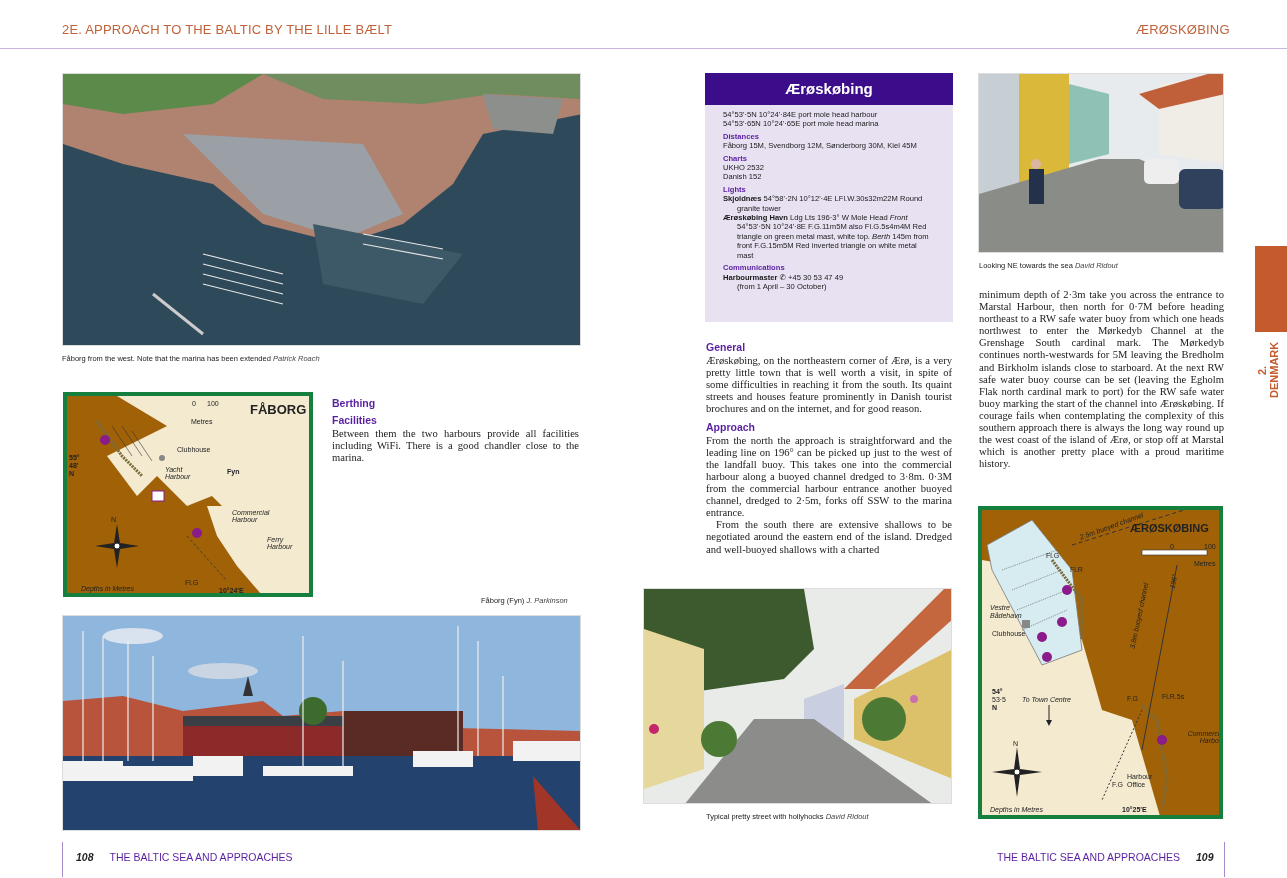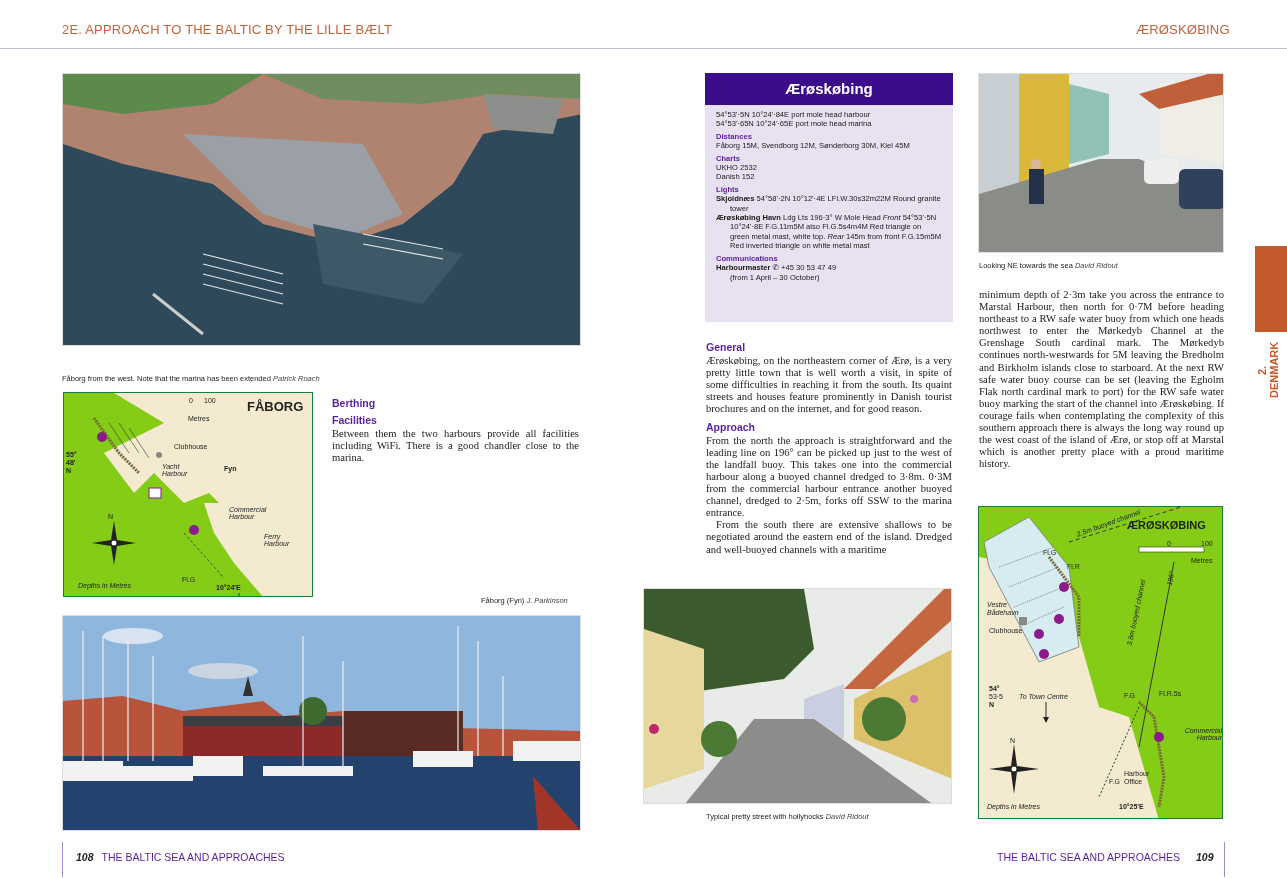--- a/index.html
+++ b/index.html
@@ -9,29 +9,29 @@
 .rule-top{top:48px;left:0;width:1287px;height:1px;background:#c9b6e0}
 .photo{overflow:hidden;border:1px solid #ddd}
 .caption{font-size:7.5px;color:#222}
 .caption i{font-style:italic;color:#444}
 .body-text{font-family:"Liberation Serif",serif;font-size:10.6px;line-height:12.1px;text-align:justify;color:#1a1a1a}
 .body-text p{margin:0}
 .body-text .indent{text-indent:10px}
 .section-h{font-family:"Liberation Sans",sans-serif;font-weight:bold;color:#5a1fa0;font-size:10.5px;margin:5px 0 2px}
 .infobox{left:705px;top:73px;width:248px;height:249px;background:#e8e1f2}
 .infobox-title{background:#3c0d8a;color:#fff;font-weight:bold;font-size:15px;text-align:center;height:32px;line-height:32px}
-.infobox-body{padding:5px 11px;font-size:7.6px;line-height:9.4px;color:#1a1a1a}
+.infobox-body{padding:5px 18px;font-size:7.6px;line-height:9.4px;color:#1a1a1a}
 .infobox-body .lbl{color:#5a1fa0;font-weight:bold;margin-top:3px}
 .infobox-body .hang{padding-left:14px;text-indent:-14px}
 .side-tab{left:1255px;top:246px;width:32px;height:86px;background:#c55a2c}
 .side-label{left:1256px;top:340px;width:30px;height:60px;color:#c55a2c;font-weight:bold;font-size:11px;writing-mode:vertical-rl;transform:rotate(180deg);text-align:center}
 .footer{top:851px;font-size:10.5px;color:#5a1fa0}
-.footer b{font-style:italic;color:#222;margin-right:8px}
+.footer b{font-style:italic;color:#222;margin-right:16px}
 .footer-rule{width:1px;background:#a58cc9;top:842px;height:35px}
-.chart-map{border:1px solid #15803d;background:#84cc16;overflow:hidden}
+.chart-map{border:4px solid #15803d;background:#a16207;overflow:hidden}
 .maplabel{position:absolute;font-size:7px;color:#222}
 </style>
 </head>
 <body>
 
 <div class="abs running-head" style="left:62px">2E. APPROACH TO THE BALTIC BY THE LILLE BÆLT</div>
 <div class="abs running-head" style="left:1136px">ÆRØSKØBING</div>
 <div class="abs rule-top"></div>
 
 <div class="abs side-tab"></div>
@@ -50,21 +50,21 @@
         <line x1="140" y1="190" x2="220" y2="210"></line>
       <line x1="140" y1="200" x2="220" y2="220"></line>
         <line x1="140" y1="210" x2="220" y2="230"></line>
       <line x1="300" y1="160" x2="380" y2="175"></line>
         <line x1="300" y1="170" x2="380" y2="185"></line>
     </g>
     <path d="M420 20 L500 25 L490 60 L430 55Z" fill="#8d8f8c"></path>
     <line x1="90" y1="220" x2="140" y2="260" stroke="#ccc" stroke-width="3"></line>
   </svg>
 </div>
-<div class="abs caption" style="left:62px;top:374px"><span>Fåborg from the west. Note that the marina has been extended</span> <i>Patrick Roach</i></div>
+<div class="abs caption" style="left:62px;top:354px"><span>Fåborg from the west. Note that the marina has been extended</span> <i>Patrick Roach</i></div>
 
 <div class="abs chart-map" style="left:63px;top:392px;width:250px;height:205px">
   <svg width="250" height="205" viewBox="0 0 250 205" style="position:absolute;left:0;top:0">
     <path d="M50 0 L250 0 L250 150 L210 140 L170 125 L145 100 L120 110 L90 80 L70 100 L40 60 L80 40 L100 30Z" fill="#f3ead0"></path>
     <path d="M140 110 L250 110 L250 205 L200 205 L170 170 L150 140Z" fill="#f3ead0"></path>
     <path d="M30 25 L55 60 L75 80" stroke="#7a6a3a" stroke-width="3" fill="none" stroke-dasharray="2 1"></path>
     <g stroke="#333" stroke-width=".6">
         <line x1="45" y1="30" x2="65" y2="60"></line>
         <line x1="55" y1="30" x2="75" y2="60"></line>
         <line x1="65" y1="35" x2="85" y2="65"></line>
@@ -151,33 +151,33 @@
   <div class="infobox-body">
     <div>54°53'·5N 10°24'·84E port mole head harbour</div>
     <div>54°53'·65N 10°24'·65E port mole head marina</div>
     <div class="lbl">Distances</div>
     <div>Fåborg 15M, Svendborg 12M, Sønderborg 30M, Kiel 45M</div>
     <div class="lbl">Charts</div>
     <div>UKHO 2532</div>
     <div>Danish 152</div>
     <div class="lbl">Lights</div>
     <div class="hang"><b>Skjoldnæs</b><span> 54°58'·2N 10°12'·4E LFl.W.30s32m22M Round granite tower</span></div>
-    <div class="hang"><b>Ærøskøbing Havn</b><span> Ldg Lts 196·3° W Mole Head </span><i>Front</i><span> 54°53'·5N 10°24'·8E F.G.11m5M also Fl.G.5s4m4M Red triangle on green metal mast, white top. </span><i>Rear</i><span> 145m from front F.G.15m5M Red inverted triangle on white metal mast</span></div>
+    <div class="hang"><b>Ærøskøbing Havn</b><span> Ldg Lts 196·3° W Mole Head </span><i>Front</i><span> 54°53'·5N 10°24'·8E F.G.11m5M also Fl.G.5s4m4M Red triangle on green metal mast, white top. </span><i>Berth</i><span> 145m from front F.G.15m5M Red inverted triangle on white metal mast</span></div>
     <div class="lbl">Communications</div>
     <div><b>Harbourmaster</b><span> ✆ +45 30 53 47 49</span></div>
     <div style="padding-left:14px">(from 1 April – 30 October)</div>
   </div>
 </div>
 
 <div class="abs body-text" style="left:706px;top:336px;width:246px">
   <div class="section-h">General</div>
   <p>Ærøskøbing, on the northeastern corner of Ærø, is a very pretty little town that is well worth a visit, in spite of some difficulties in reaching it from the south. Its quaint streets and houses feature prominently in Danish tourist brochures and on the internet, and for good reason.</p>
   <div class="section-h">Approach</div>
   <p>From the north the approach is straightforward and the leading line on 196° can be picked up just to the west of the landfall buoy. This takes one into the commercial harbour along a buoyed channel dredged to 3·8m. 0·3M from the commercial harbour entrance another buoyed channel, dredged to 2·5m, forks off SSW to the marina entrance.</p>
-  <p class="indent">From the south there are extensive shallows to be negotiated around the eastern end of the island. Dredged and well-buoyed channels with a maritime</p>
+  <p class="indent">From the south there are extensive shallows to be negotiated around the eastern end of the island. Dredged and well-buoyed shallows with a charted</p>
 </div>
 
 <div class="abs photo" style="left:978px;top:73px;width:246px;height:180px">
   <svg width="246" height="180" viewBox="0 0 246 180">
     <rect width="246" height="180" fill="#e7ebee"></rect>
     <path d="M0 0 L90 0 L90 100 L0 120Z" fill="#d9b83a"></path>
     <path d="M0 0 L40 0 L40 110 L0 120Z" fill="#c8cfd4"></path>
     <path d="M90 10 L130 20 L130 80 L90 90Z" fill="#8fc2b5"></path>
     <path d="M180 10 L246 0 L246 90 L180 80Z" fill="#f0ece6"></path>
     <path d="M160 20 L246 -5 L246 20 L180 35Z" fill="#c0603a"></path>

